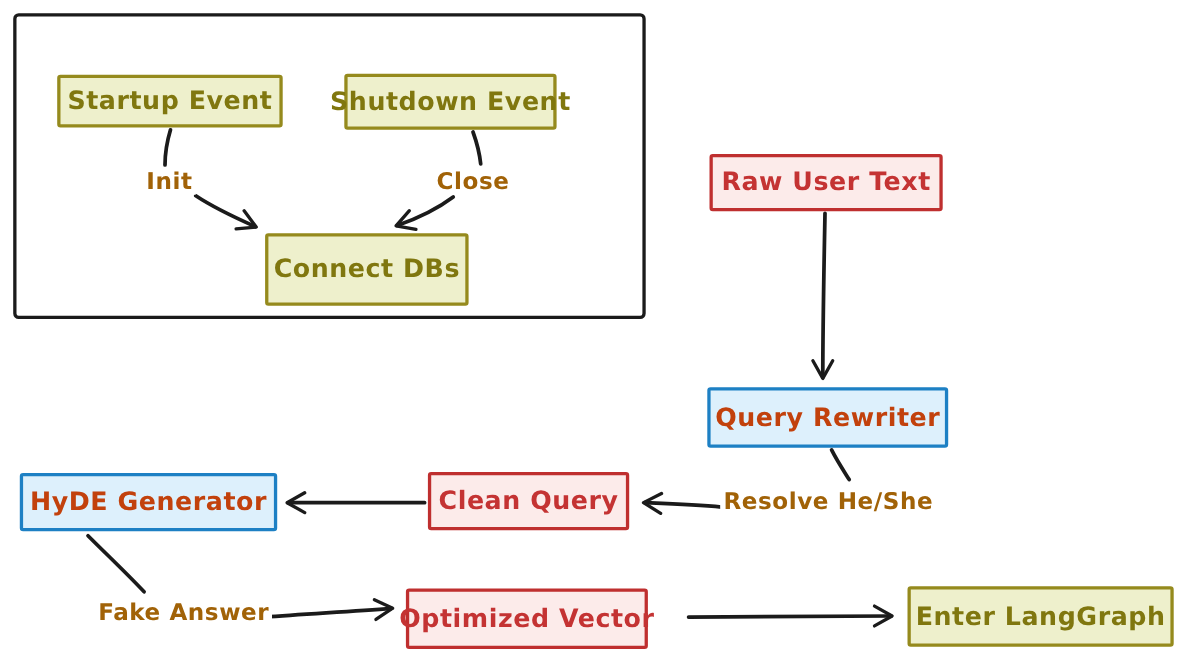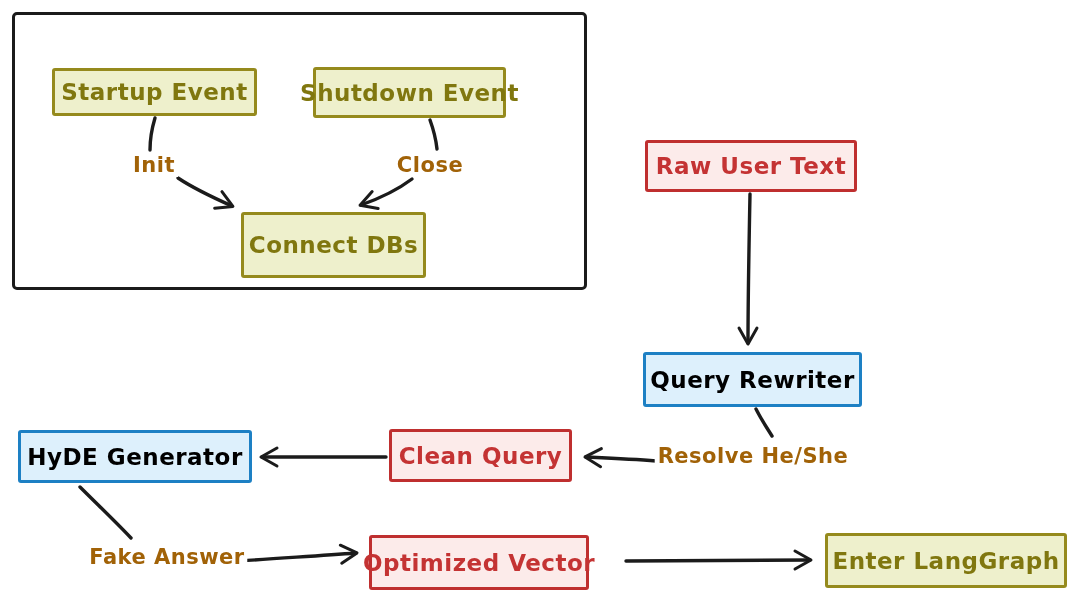--- a/index.html
+++ b/index.html
@@ -58,21 +58,21 @@
     color: #80770f;
   }
   .node.red {
     background: #fcebea;
     border: 3px solid #bf2f2f;
     color: #c43333;
   }
   .node.blue {
     background: #ddf0fc;
     border: 3px solid #1d80c4;
-    color: #000000;
+    color: #c2410c;
   }
   .edge-label {
     position: absolute;
     transform: translate(-50%, -50%);
     font-size: 21px;
     font-weight: 600;
     letter-spacing: 0.5px;
     color: #a16207;
     background: #ffffff;
     padding: 0 3px;

